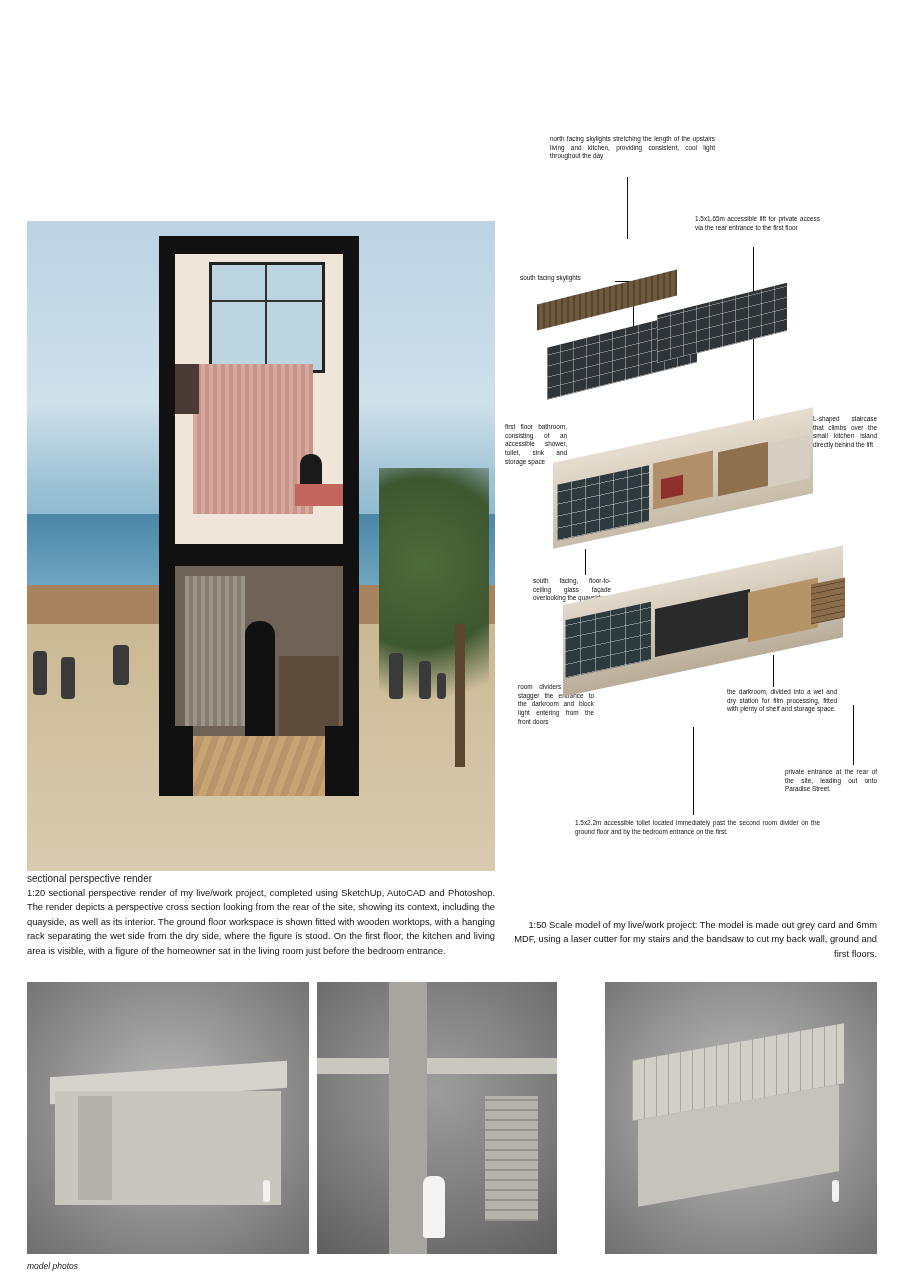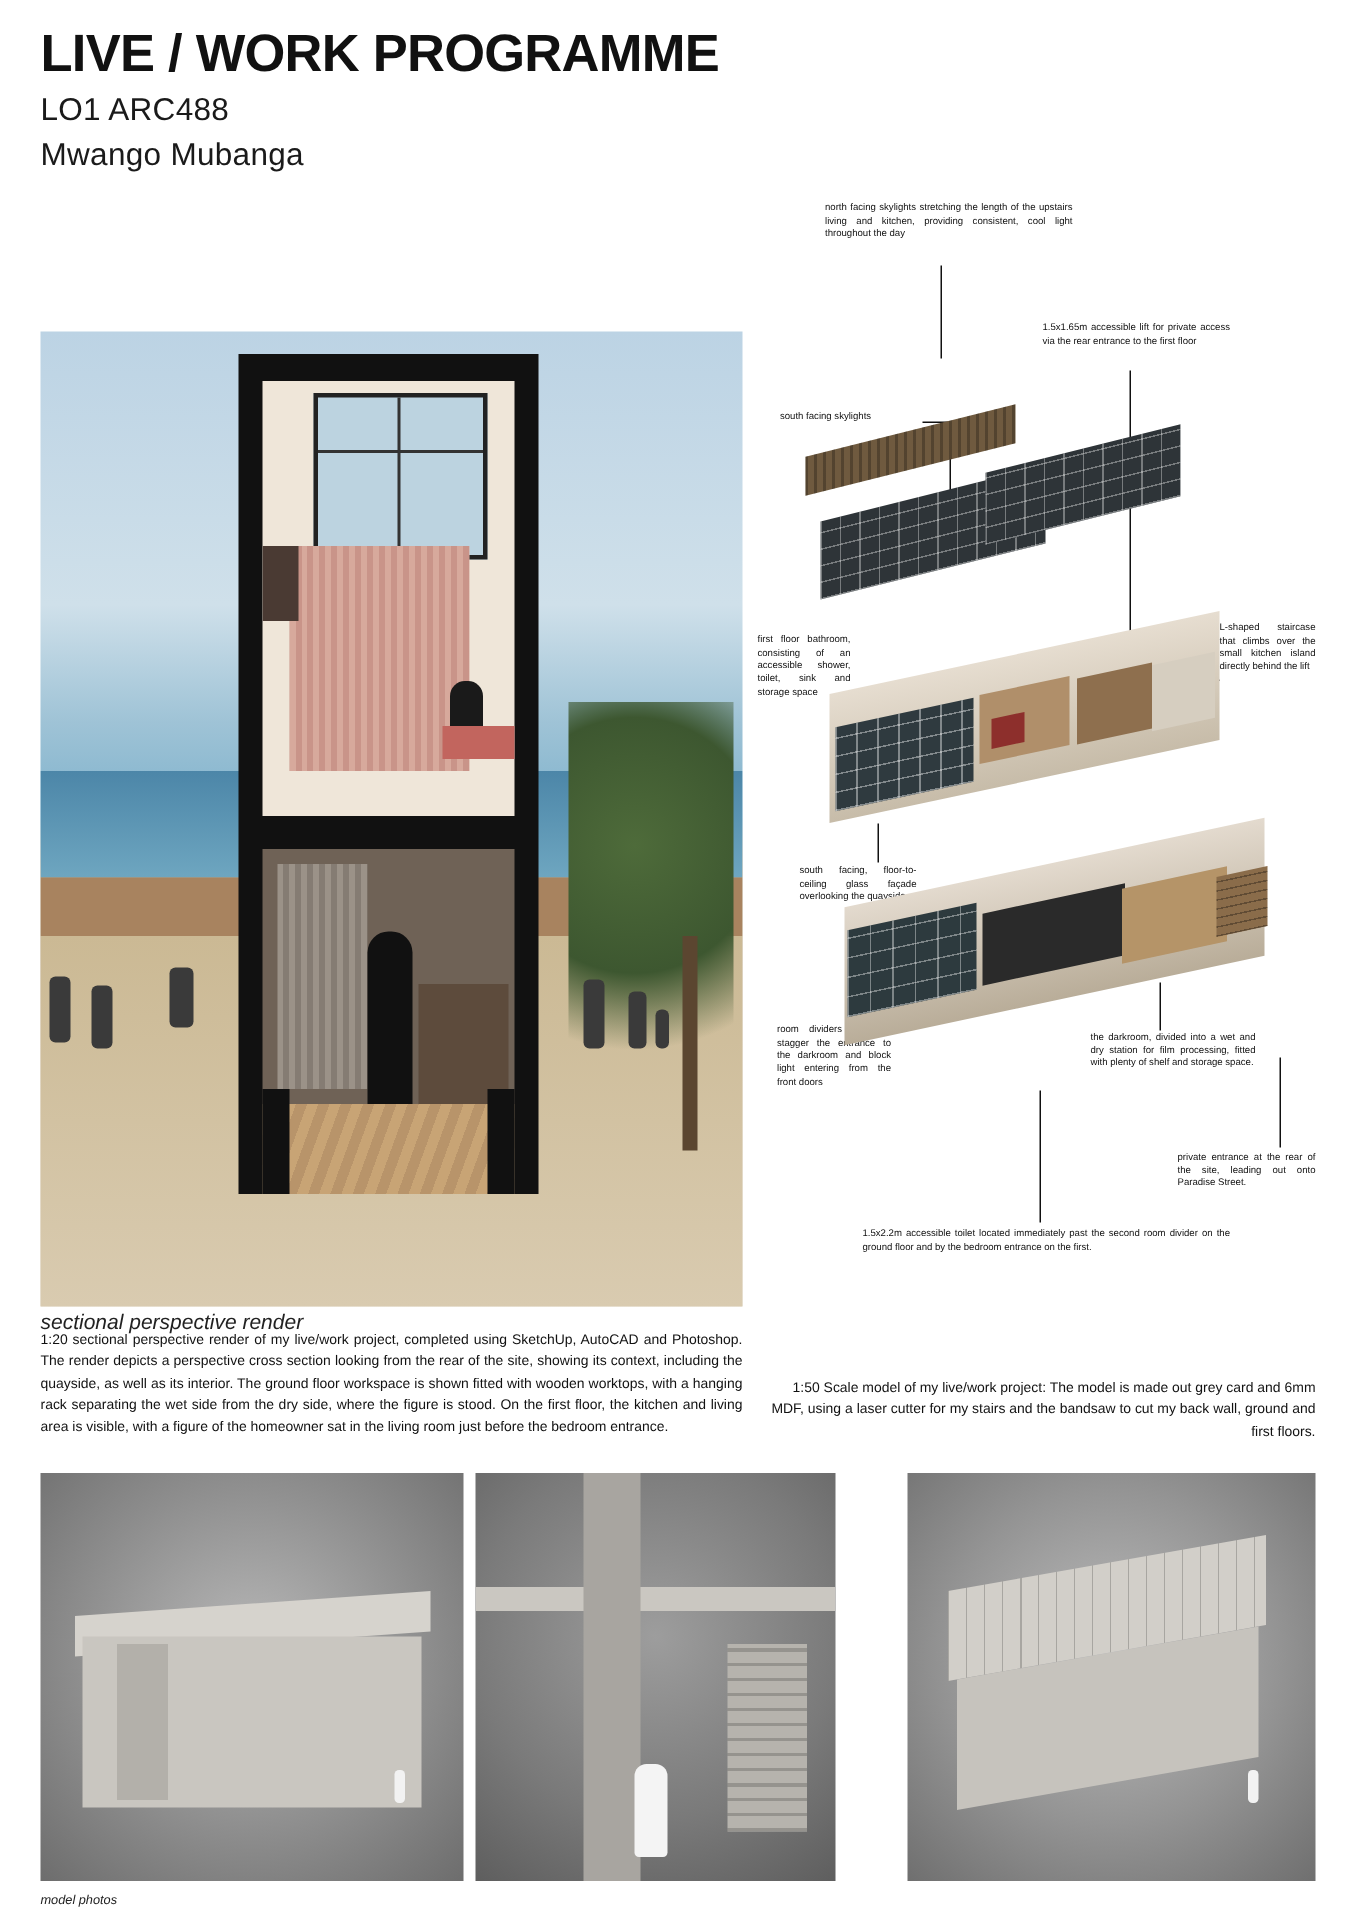--- a/index.html
+++ b/index.html
@@ -60,21 +60,21 @@
     background:repeating-linear-gradient(90deg,#9b9288 0 4px,#857c73 4px 8px);}
   .lower-counter{position:absolute;right:4px;top:90px;width:60px;height:80px;background:#5d4b3c;}
   .figure-silhouette{position:absolute;left:70px;top:55px;width:30px;height:130px;background:#111;
     border-radius:14px 14px 4px 4px;}
   .figure-sit{position:absolute;left:125px;top:200px;width:22px;height:48px;background:#1a1a1a;border-radius:10px;}
   .sofa{position:absolute;left:120px;top:230px;width:56px;height:22px;background:#c2655e;}
   .legs{position:absolute;left:16px;bottom:0;width:18px;height:70px;background:#111;}
   .legs2{position:absolute;right:16px;bottom:0;width:18px;height:70px;background:#111;}
   .person{position:absolute;background:#3a3a3a;border-radius:4px;}
   .render-caption{
-    position:absolute;left:27px;top:873px;font-size:14px;font-style:italic;color:#222;
+    position:absolute;left:27px;top:873px;font-size:10px;color:#222;
   }
   .render-text{
     position:absolute;left:27px;top:886px;width:468px;
     font-size:9.3px;line-height:1.55;text-align:justify;color:#111;
   }
 
   
   .diagram{position:absolute;left:505px;top:135px;width:372px;height:770px;}
   .ann{position:absolute;font-size:6.4px;line-height:1.35;color:#111;text-align:justify;}
   .ann.j{text-align:justify;}
@@ -157,25 +157,20 @@
   .m3-roof{position:absolute;left:10%;top:22%;width:78%;height:22%;background:#d2cfc9;transform:skewY(-10deg);
     background-image:repeating-linear-gradient(90deg,rgba(0,0,0,.2) 0 1px,transparent 1px 12px);}
   .m3-body{position:absolute;left:12%;top:44%;width:74%;height:32%;background:#c6c3bd;transform:skewY(-10deg);}
   .photos-caption{position:absolute;left:27px;top:1261px;font-size:8.5px;font-style:italic;color:#222;}
 </style>
 </head>
 <body>
 
 <div class="page">
 
-  <div class="header">
-    <h1 class="title">LIVE / WORK PROGRAMME</h1>
-    <p class="subtitle">LO1 ARC488</p>
-    <p class="author">Mwango Mubanga</p>
-  </div>
 
   <div class="render-wrap">
     <div class="render">
       <div class="sea"></div>
       <div class="promenade"></div>
       <div class="sand"></div>
       <div class="tree"></div>
       <div class="tree2"></div>
 
       <div class="person" style="left:6px;top:430px;width:14px;height:44px;"></div>

